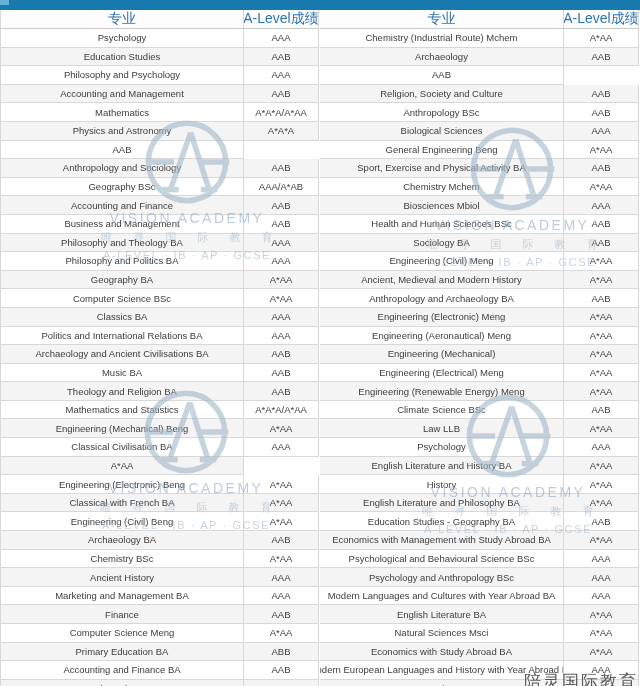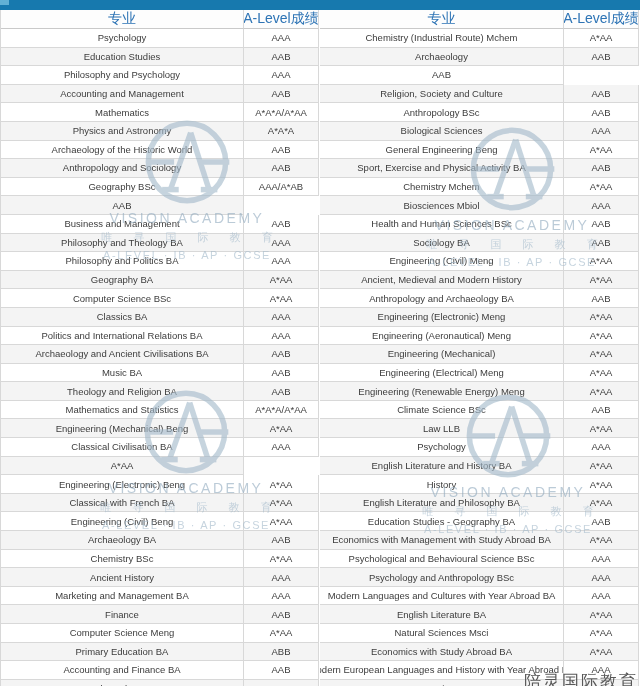--- a/index.html
+++ b/index.html
@@ -70,35 +70,35 @@
             <div class="cell">Mathematics</div>
             <div class="cell">A*A*A/A*AA</div>
           </div>
 
           <div class="row">
             <div class="cell">Physics and Astronomy</div>
             <div class="cell">A*A*A</div>
           </div>
 
           <div class="row">
-            <div class="cell">Archaeology of the Historic World</div>
             <div class="cell">AAB</div>
           </div>
 
           <div class="row">
             <div class="cell">Anthropology and Sociology</div>
             <div class="cell">AAB</div>
           </div>
 
           <div class="row">
             <div class="cell">Geography BSc</div>
             <div class="cell">AAA/A*AB</div>
           </div>
 
           <div class="row">
+            <div class="cell">Accounting and Finance</div>
             <div class="cell">AAB</div>
           </div>
 
           <div class="row">
             <div class="cell">Business and Management</div>
             <div class="cell">AAB</div>
           </div>
 
           <div class="row">
             <div class="cell">Philosophy and Theology BA</div>

